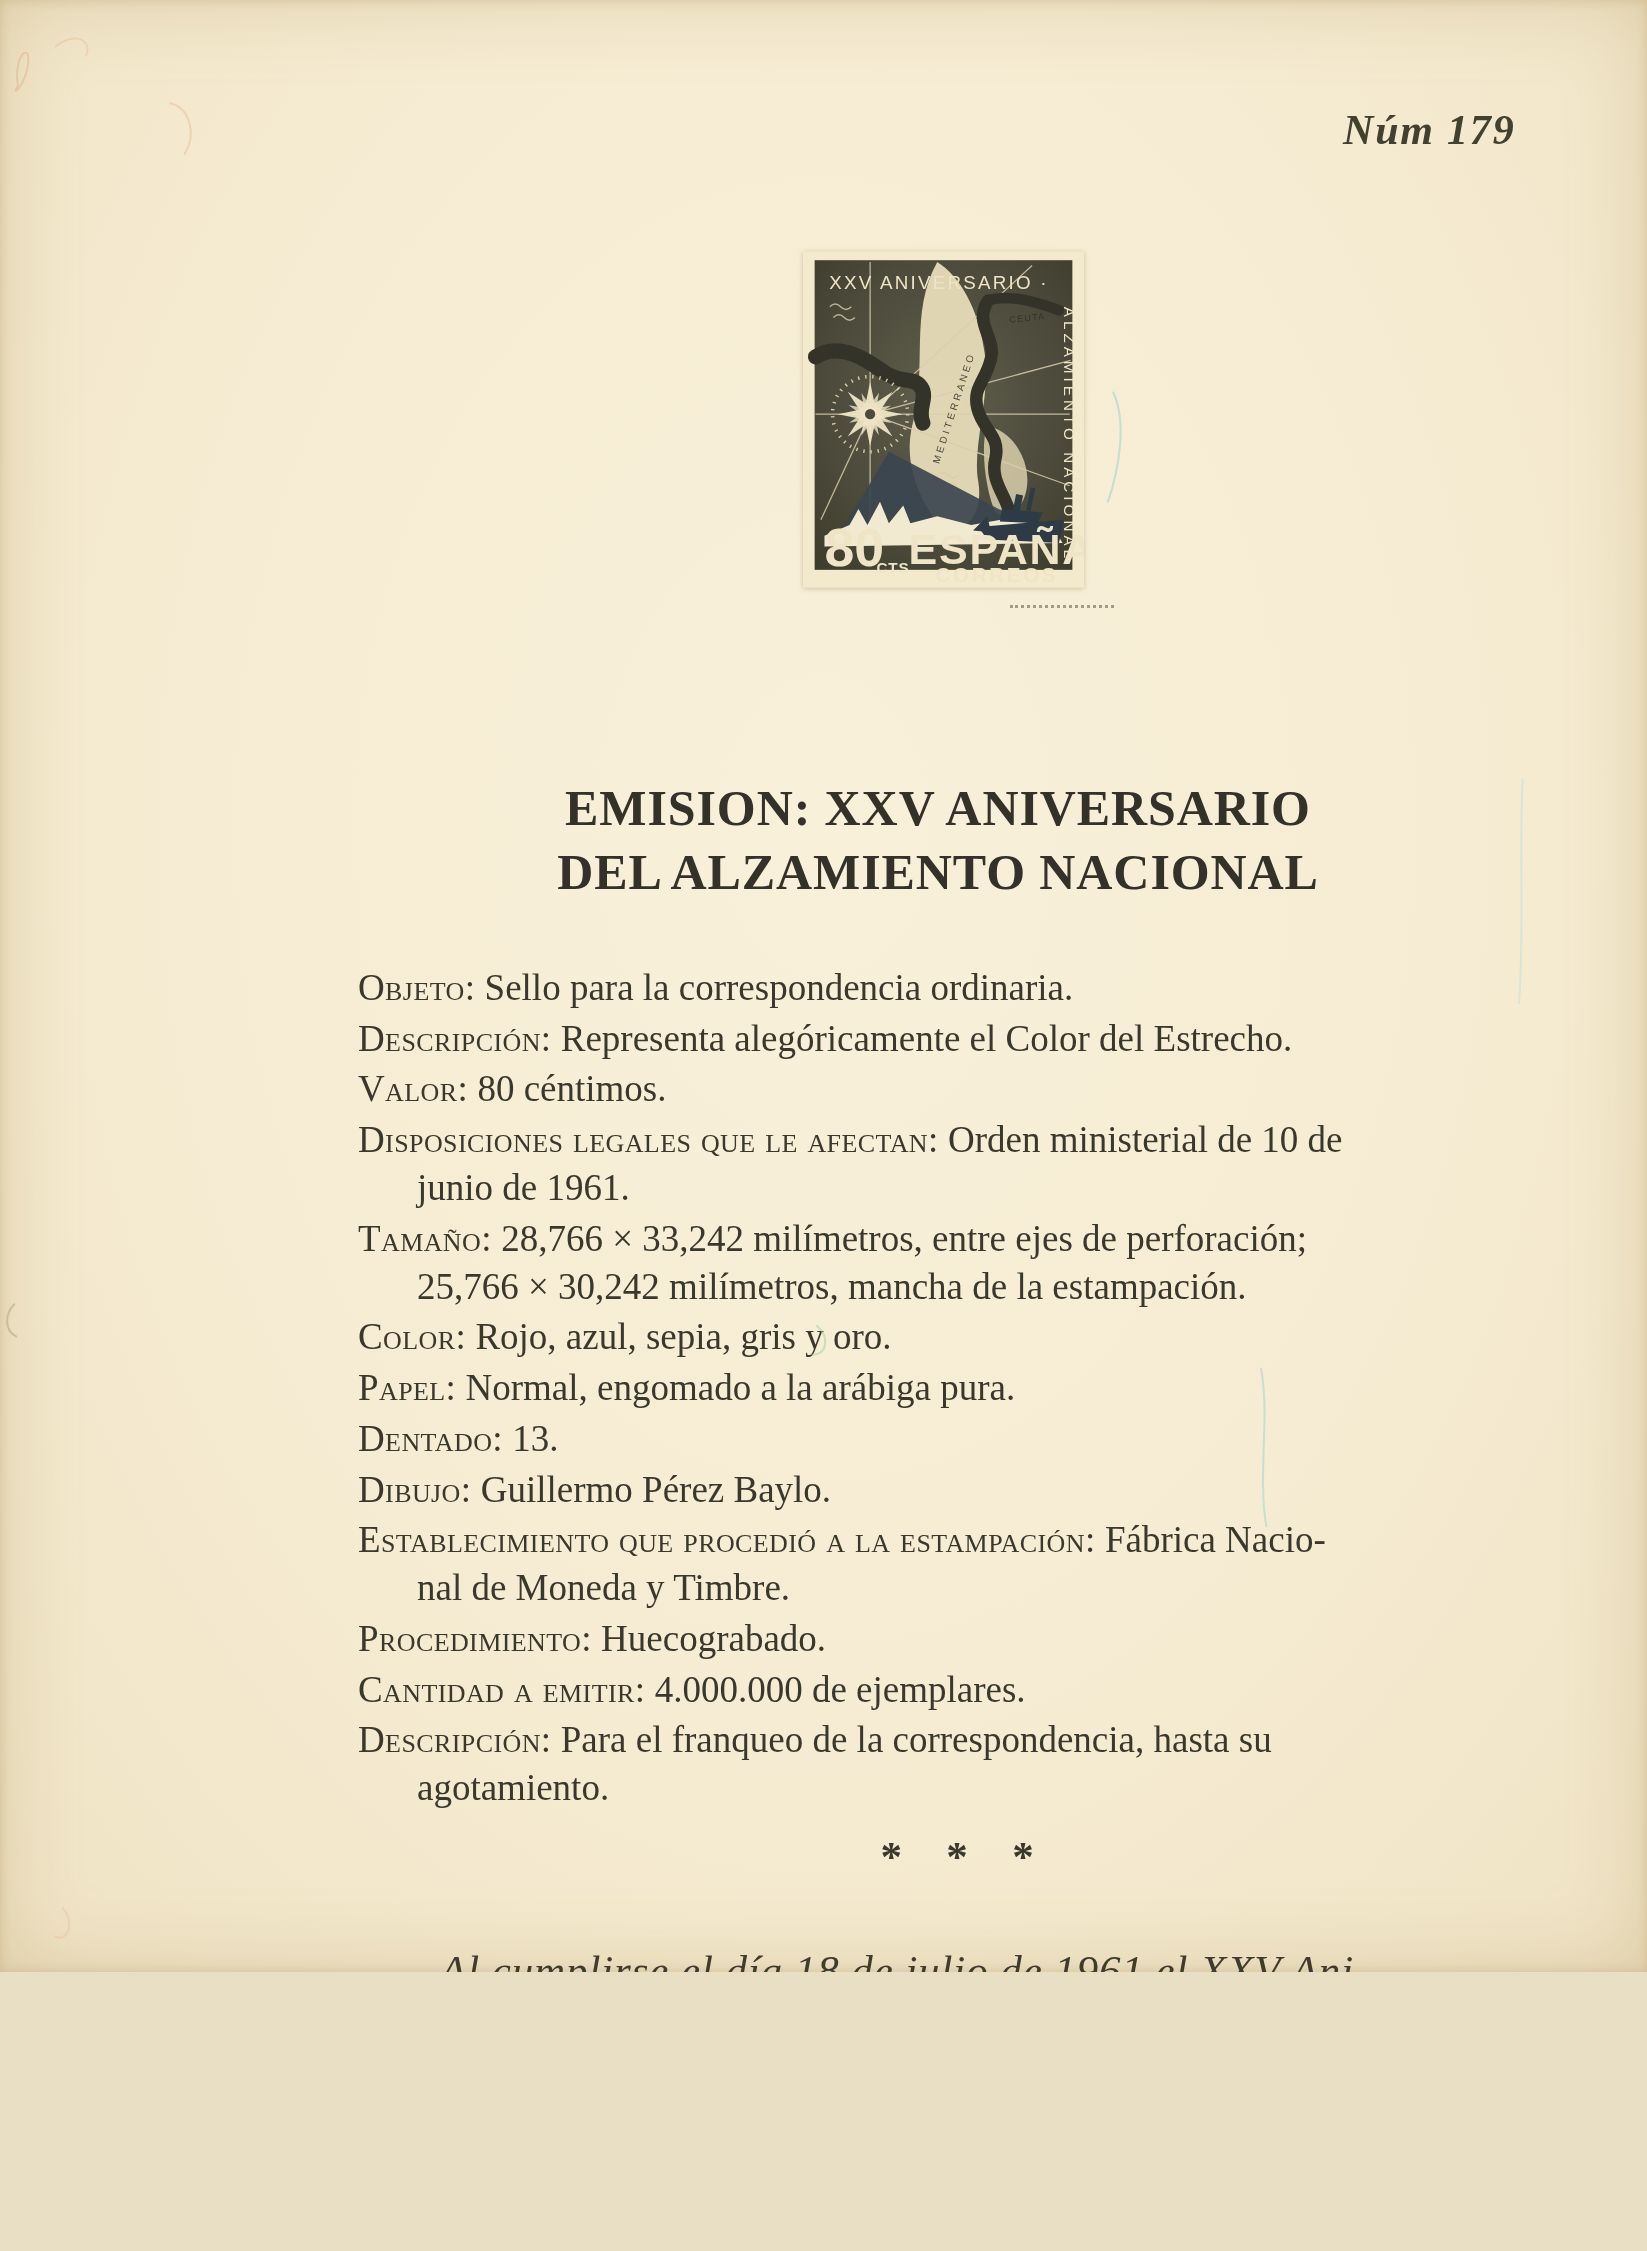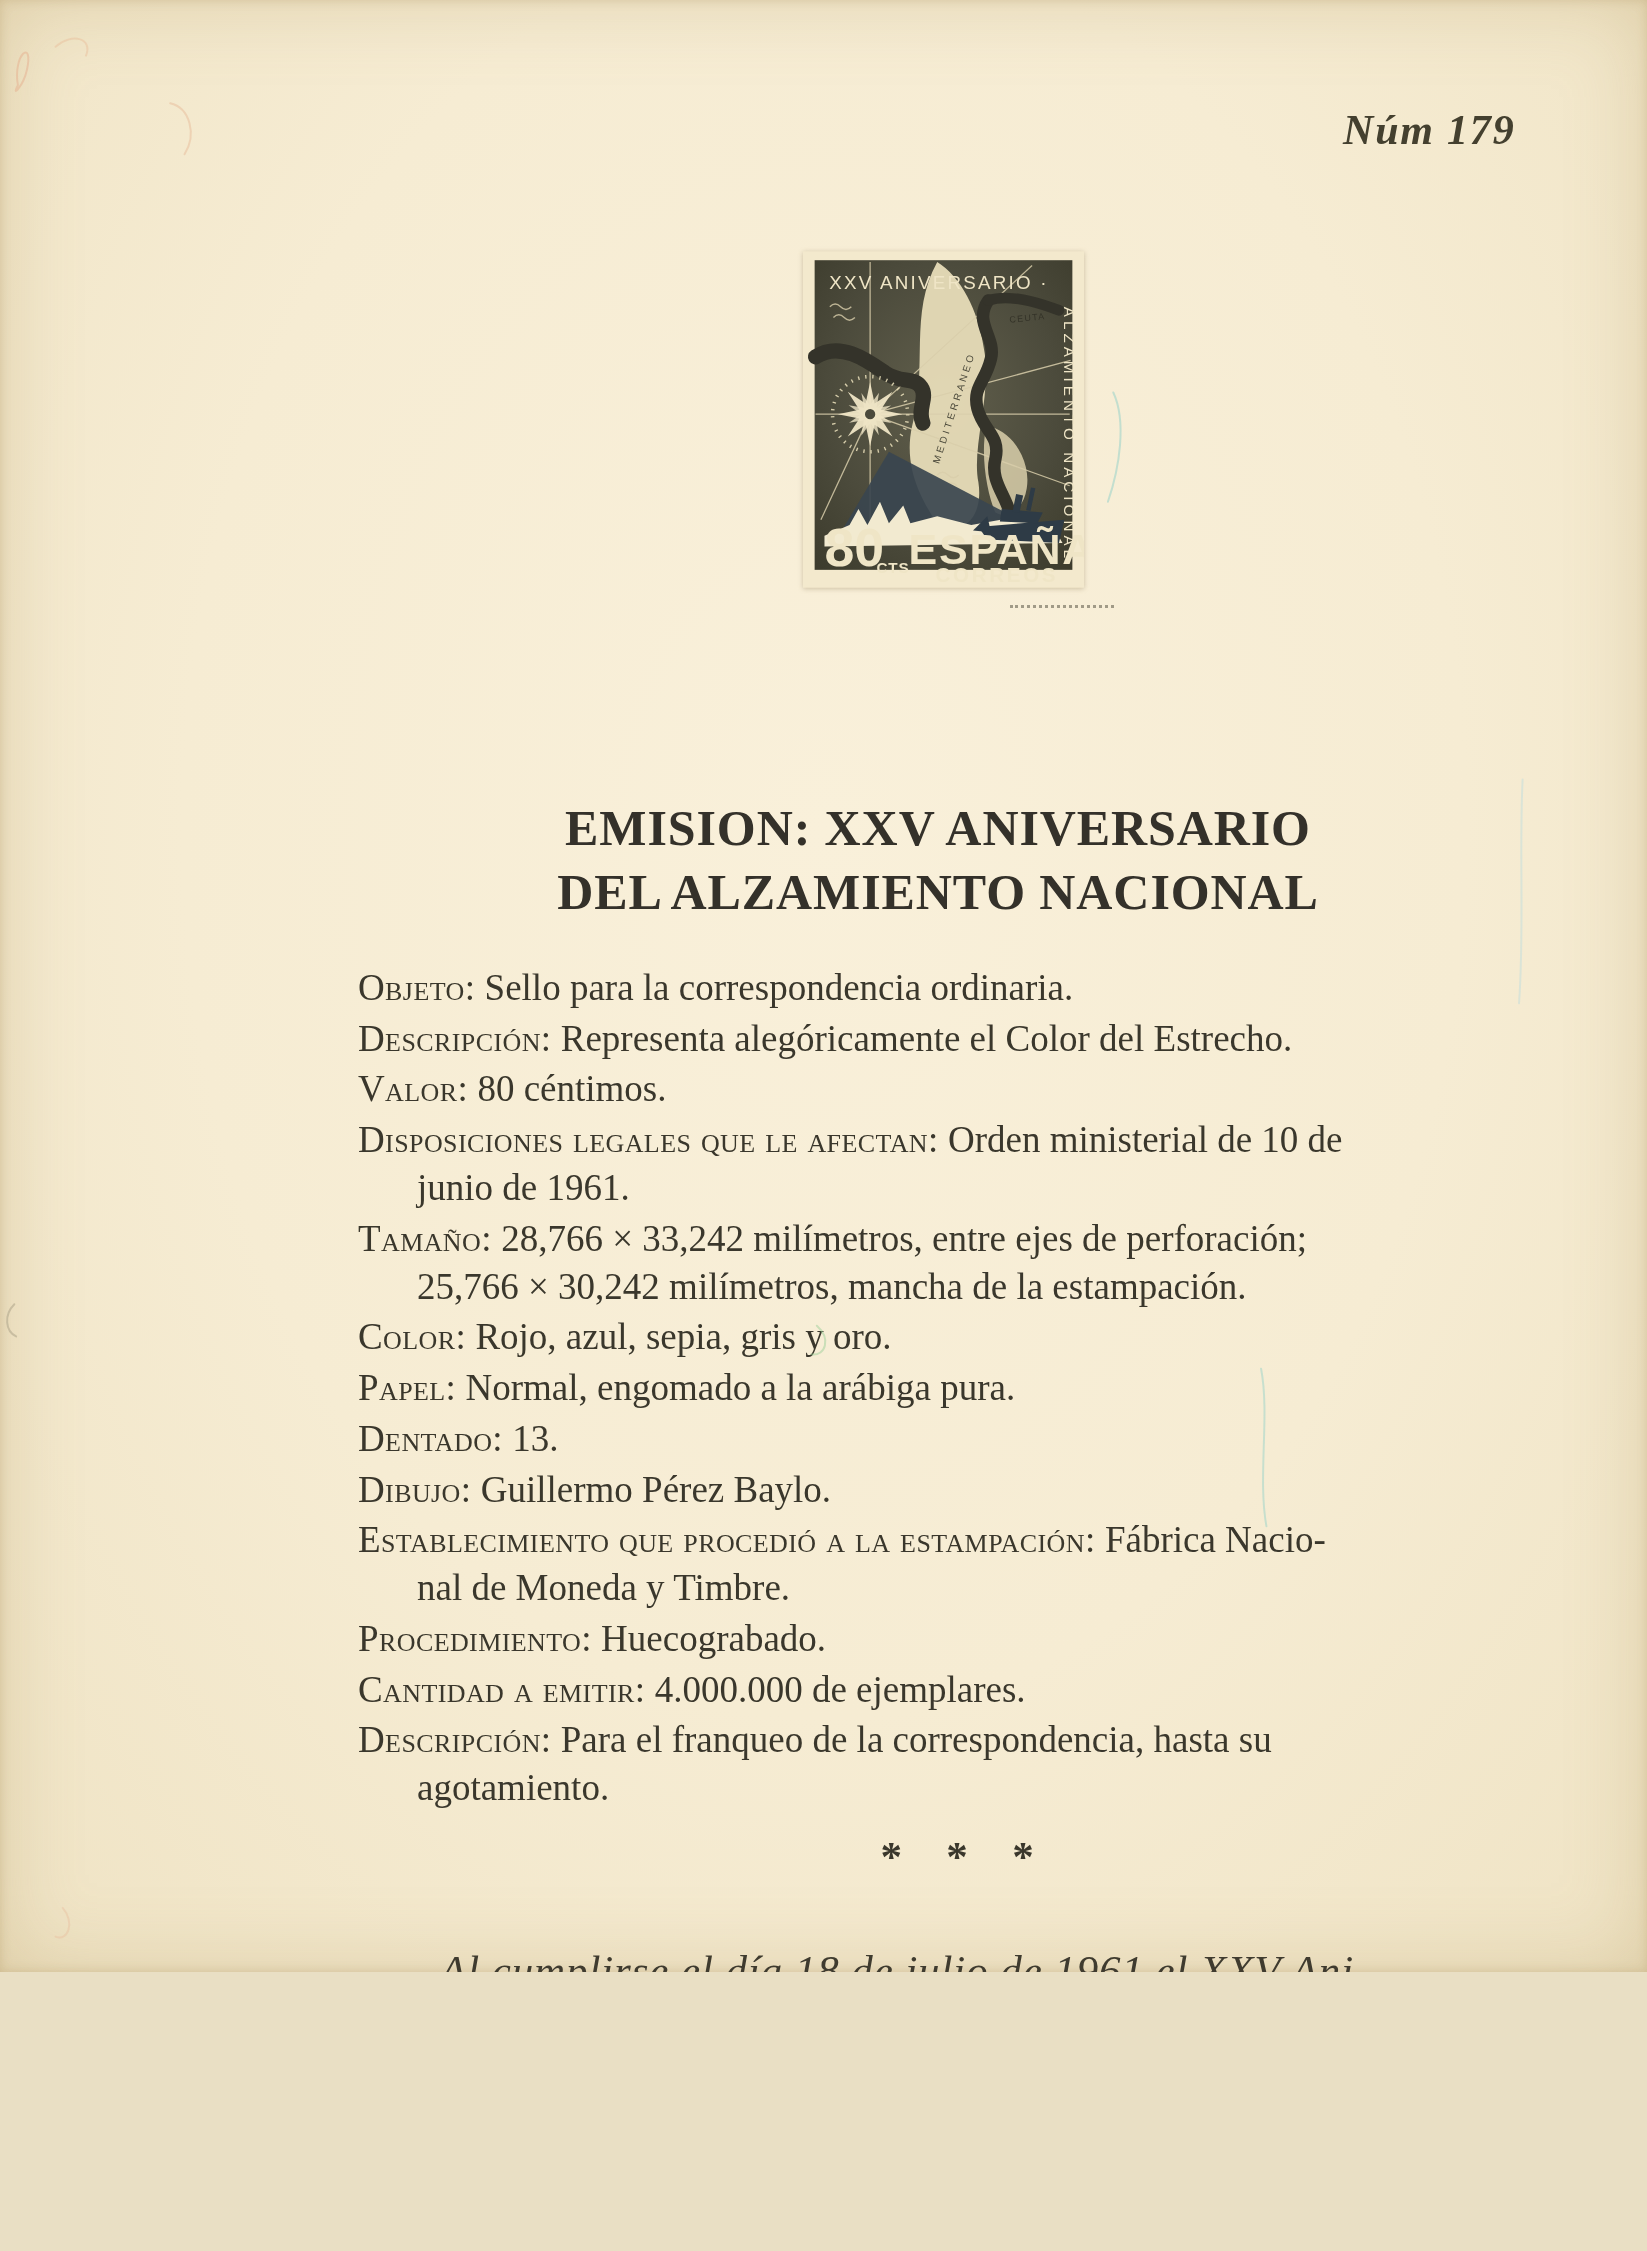--- a/index.html
+++ b/index.html
@@ -19,21 +19,21 @@
   .stamp-wrap{
     position:absolute;top:251px;left:803px;width:281px;height:337px;
     filter:drop-shadow(0 1.8px 2.7px rgba(120,100,60,.35));
   }
   .stamp-wrap svg{display:block;width:100%;height:100%;}
   .perf-dots{
     position:absolute;top:605px;left:1010px;width:104px;height:0;
     border-bottom:3.6px dotted rgba(90,85,70,.55);
   }
   .title{
-    position:absolute;top:796px;left:358px;width:1160px;
+    position:absolute;top:776px;left:358px;width:1160px;
     text-align:center;font-weight:700;color:#34312a;
     font-size:50px;line-height:64px;letter-spacing:0.9px;margin:0;
   }
   .details{
     position:absolute;top:964px;left:358px;width:1254px;
   }
   .row{
     margin:0 0 2.7px 0;padding-left:59px;text-indent:-59px;
     font-size:37px;line-height:48px;font-weight:400;color:#3a372c;margin-top:0;
   }

